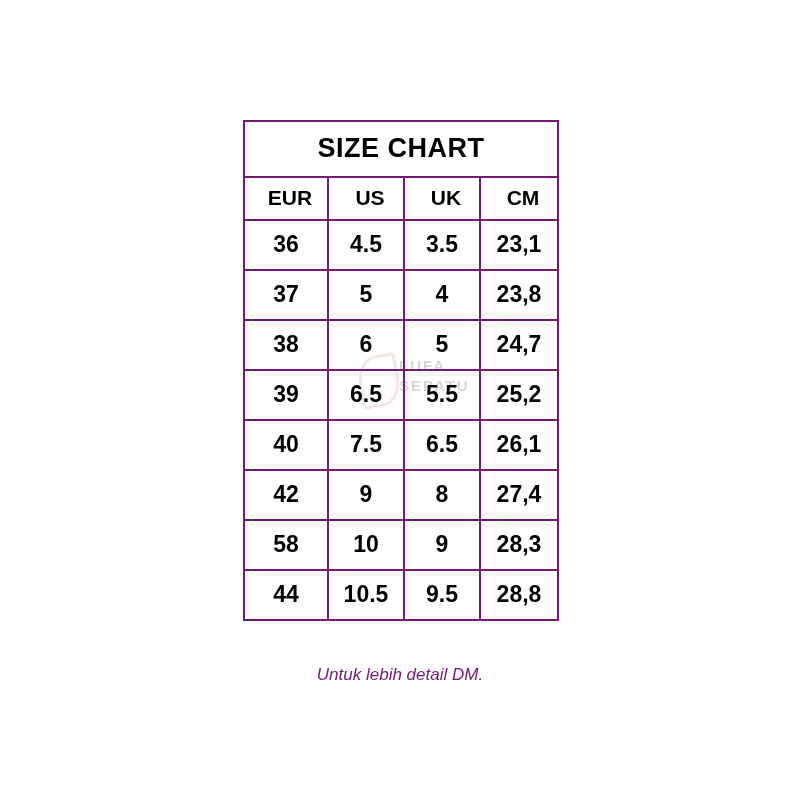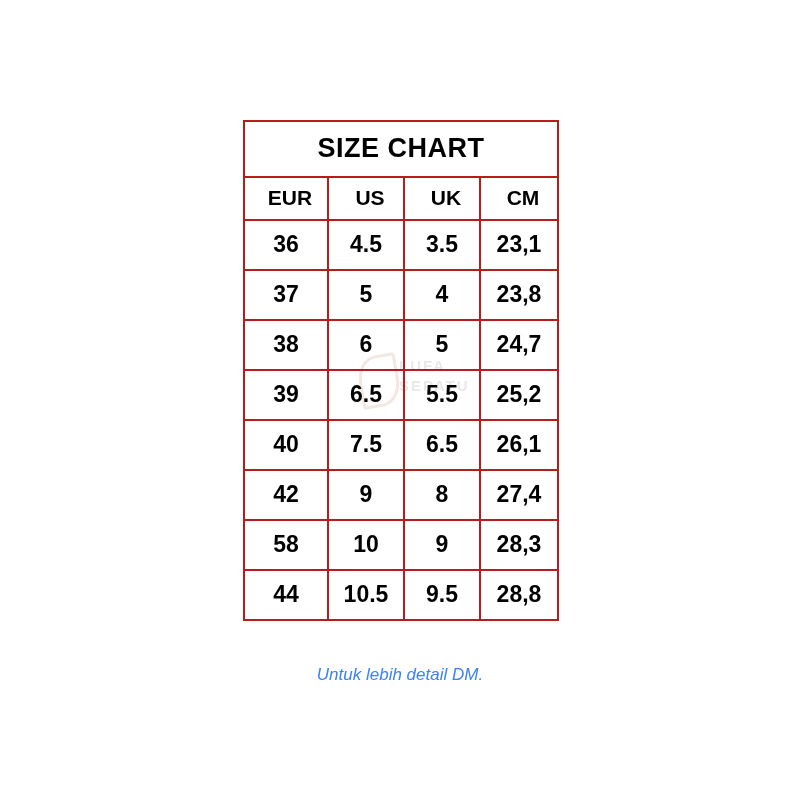--- a/index.html
+++ b/index.html
@@ -33,21 +33,21 @@
 
   table.size-chart {
     border-collapse: collapse;
     width: 314px;
     table-layout: fixed;
     background: transparent;
   }
 
   table.size-chart td,
   table.size-chart th {
-    border: 2px solid #b91c1c;
+    border: 2px solid #701a75;
     text-align: center;
     color: #000000;
     background: transparent;
   }
 
   .title-cell {
     font-size: 27px;
     font-weight: bold;
     letter-spacing: 0.5px;
     padding: 11px 0 12px 0;
@@ -73,34 +73,34 @@
   col.c-cm  { width: 78px; }
 
   .caption {
     position: absolute;
     left: 0;
     right: 0;
     top: 665px;
     text-align: center;
     font-size: 17px;
     font-style: italic;
-    color: #3b82f6;
+    color: #701a75;
     font-family: "Liberation Sans", sans-serif;
   }
 
   
   .watermark {
     position: absolute;
     left: 355px;
     top: 352px;
     width: 150px;
     height: 60px;
     opacity: 0.16;
     pointer-events: none;
-    color: #737373;
+    color: #000000;
     font-family: "Liberation Sans", sans-serif;
   }
   .watermark .wm-text {
     position: absolute;
     left: 44px;
     top: 4px;
     font-size: 15px;
     font-weight: bold;
     letter-spacing: 2px;
     line-height: 20px;

